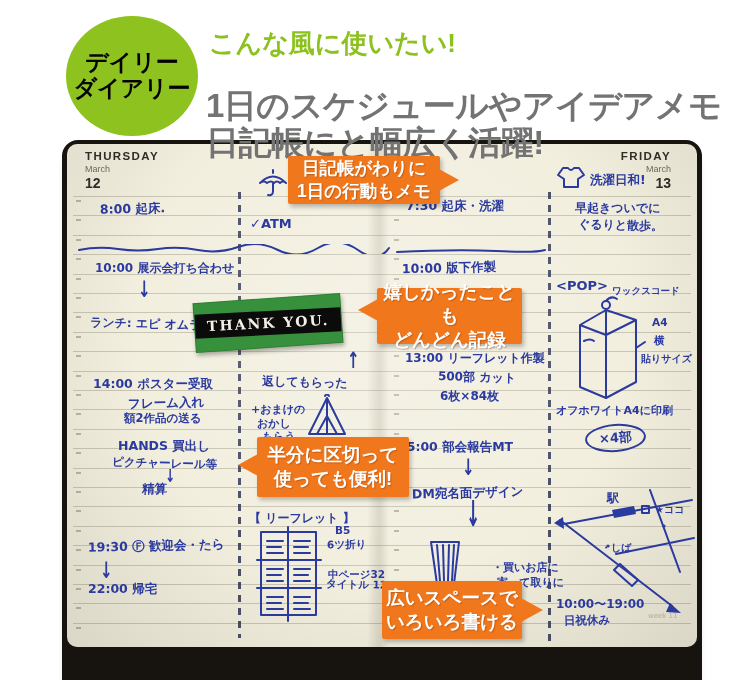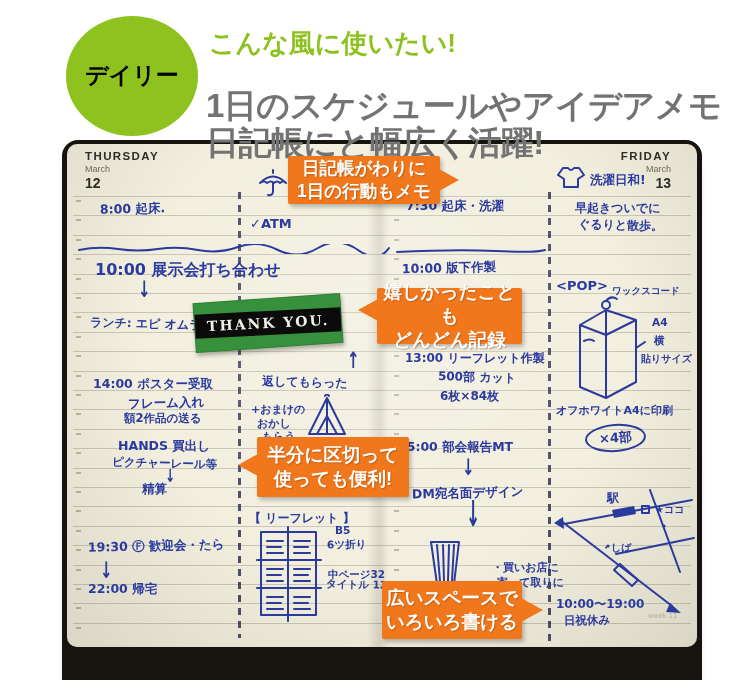--- a/index.html
+++ b/index.html
@@ -43,21 +43,21 @@
   
   .hw{position:absolute;color:#2b3a9e;font-weight:bold;font-size:12.5px;white-space:nowrap;z-index:5;
       font-family:"DejaVu Sans","Liberation Sans",sans-serif;}
   .sm{font-size:10.5px;} .r-1{transform:rotate(-1.5deg);} .r1{transform:rotate(1.5deg);}
   .arr{font-size:15px;transform:scaleY(1.5);} .arrL{font-size:17px;transform:scaleY(2.1);}
   .doodle{position:absolute;z-index:5;}
   .doodle path,.doodle line,.doodle rect,.doodle circle{stroke:#2b3a9e;stroke-width:2;fill:none;stroke-linecap:round;stroke-linejoin:round;}
   .doodle .fill{fill:#2b3a9e;stroke:none;}
 
   
-  #t-wake{left:33px;top:57px;} #t-expo{left:28px;top:116px;font-size:16px;} #t-arr-a{left:71px;top:136px;}
+  #t-wake{left:33px;top:57px;} #t-expo{left:28px;top:116px;font-size:12px;} #t-arr-a{left:71px;top:136px;}
   #t-lunch{left:23px;top:172px;font-size:12px;} #t-poster{left:26px;top:232px;} #t-frame{left:61px;top:251px;}
   #t-works{left:57px;top:267px;font-size:11.5px;} #t-hands{left:51px;top:294px;} #t-rail{left:45px;top:312px;font-size:11.5px;}
   #t-arr-b{left:98px;top:325px;font-size:12px;} #t-seisan{left:75px;top:337px;} #t-party{left:21px;top:394px;}
   #t-arr-c{left:33px;top:417px;} #t-home{left:21px;top:437px;}
   
   #t-atm{left:183px;top:72px;font-size:13px;} #t-arrup{left:280px;top:207px;} #t-ret{left:195px;top:230px;font-size:12px;}
   #t-om1{left:184px;top:258px;font-size:11px;text-align:right;} #t-om2{left:190px;top:272px;font-size:11px;} #t-om3{left:195px;top:285px;font-size:11px;}
   #d-parcel{left:239px;top:250px;} #t-leaf{left:182px;top:366px;font-size:12px;}
   #d-grid{left:189px;top:382px;} #t-b5{left:268px;top:380px;} #t-fold{left:260px;top:394px;}
   #t-naka{left:261px;top:424px;} #t-title{left:259px;top:434px;}
@@ -105,20 +105,21 @@
   #c4{left:382px;top:581px;width:140px;height:58px;font-size:18.5px;}
   #c4 .tail{right:-21px;top:17px;border-top:12px solid transparent;border-bottom:12px solid transparent;border-left:22px solid #f0771b;}
 </style>
 </head>
 <body>
 
 <div class="stage">
 
   <div class="badge">
     <span>デイリー</span>
+    <span>ダイアリー</span>
   </div>
   <div class="eyebrow">こんな風に使いたい!</div>
   <div class="headline">
     <div>1日のスケジュールやアイデアメモ</div>
     <div>日記帳にと幅広く活躍!</div>
   </div>
 
   <div class="notebook">
     <div class="pages">
       <div class="ruling"></div>

